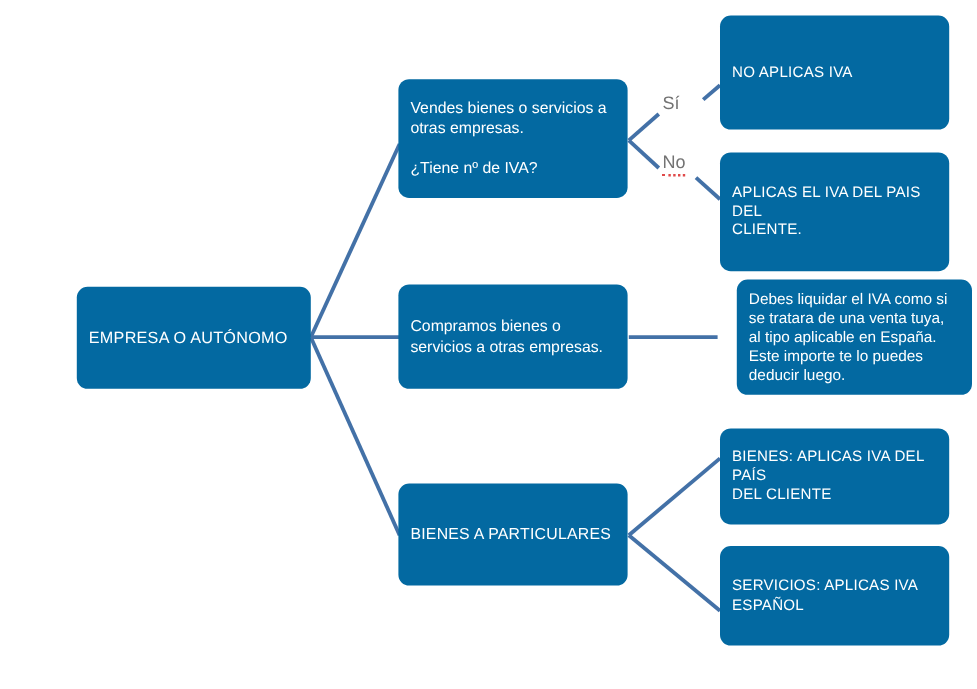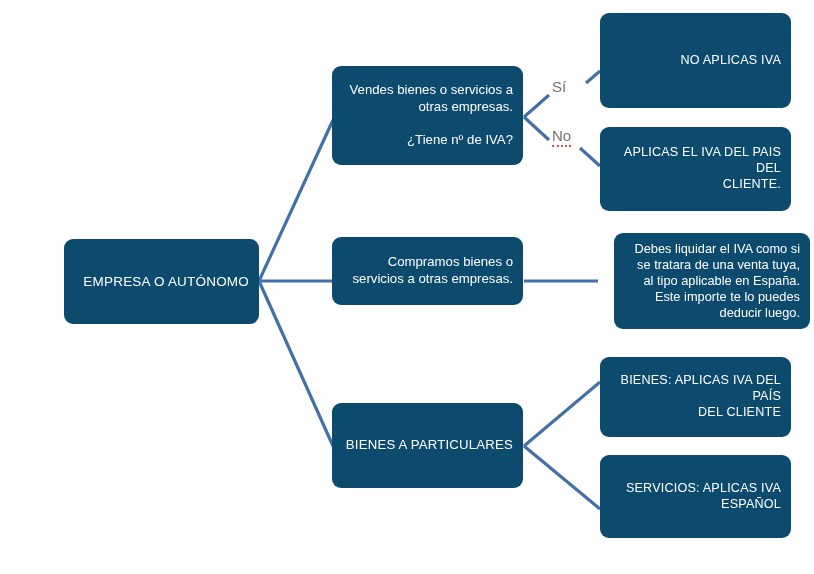--- a/index.html
+++ b/index.html
@@ -21,43 +21,43 @@
   #connectors {
     position: absolute;
     left: 0;
     top: 0;
     width: 814px;
     height: 574px;
     pointer-events: none;
   }
   .node {
     position: absolute;
-    background: #0c4a6e;
+    background: #0369a1;
     border-radius: 9px;
     color: #ffffff;
     display: flex;
     align-items: center;
     justify-content: center;
-    text-align: right;
+    text-align: left;
     box-sizing: border-box;
     padding: 4px 10px;
     line-height: 1.26;
     font-family: "Liberation Sans", sans-serif;
   }
   .node .txt {
     display: block;
     width: 100%;
     white-space: pre-line;
   }
   .node-root    { left: 64px;  top: 239px; width: 195px; height: 85px;  font-size: 13.5px; letter-spacing: .2px; }
   .node-mid-top { left: 332px; top: 66px;  width: 191px; height: 99px;  font-size: 13.2px; }
-  .node-mid-mid { left: 332px; top: 237px; width: 191px; height: 68px;  font-size: 13.2px; }
+  .node-mid-mid { left: 332px; top: 237px; width: 191px; height: 87px;  font-size: 13.2px; }
   .node-mid-bot { left: 332px; top: 403px; width: 191px; height: 85px;  font-size: 13.2px; letter-spacing: .2px; }
   .node-r1      { left: 600px; top: 13px;  width: 191px; height: 95px;  font-size: 12.6px; letter-spacing: .2px; }
-  .node-r2      { left: 600px; top: 127px; width: 191px; height: 84px;  font-size: 12.6px; letter-spacing: .2px; }
+  .node-r2      { left: 600px; top: 127px; width: 191px; height: 99px;  font-size: 12.6px; letter-spacing: .2px; }
   .node-r3      { left: 614px; top: 233px; width: 196px; height: 96px;  font-size: 12.8px; }
   .node-r4      { left: 600px; top: 357px; width: 191px; height: 80px;  font-size: 12.6px; letter-spacing: .2px; }
   .node-r5      { left: 600px; top: 455px; width: 191px; height: 83px;  font-size: 12.6px; letter-spacing: .2px; }
 
   .edge-label {
     position: absolute;
     color: #737373;
     font-size: 15px;
     font-family: "Liberation Sans", sans-serif;
     white-space: nowrap;

